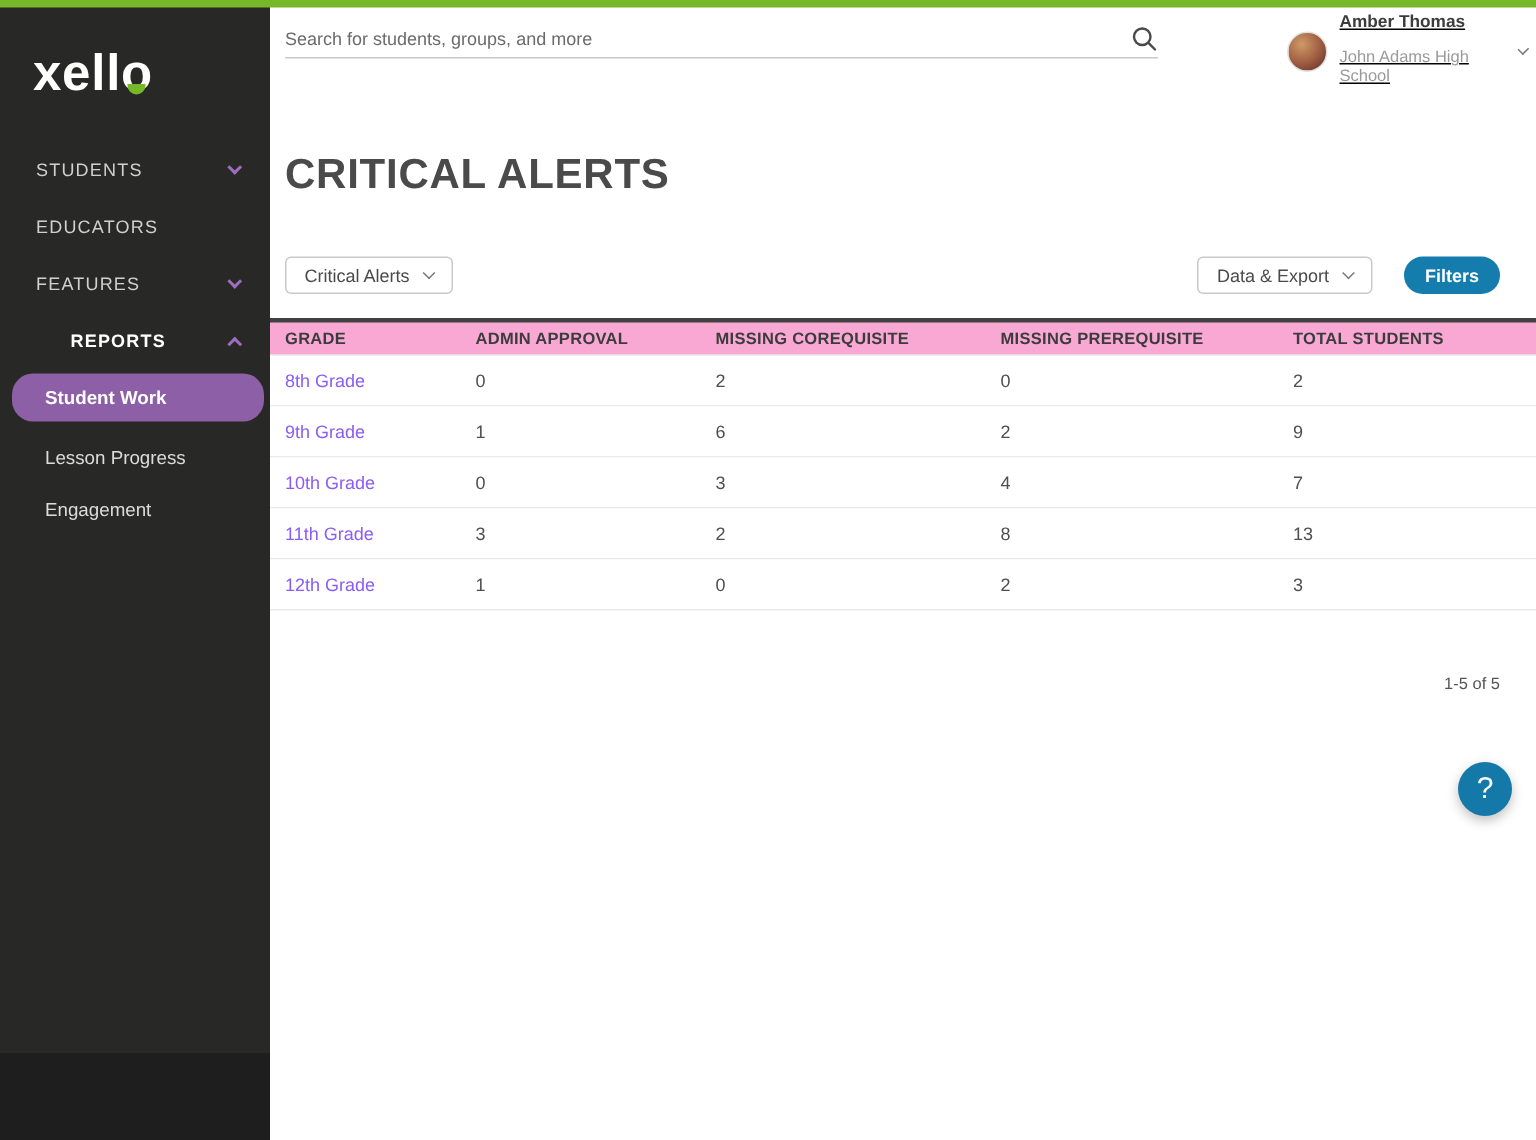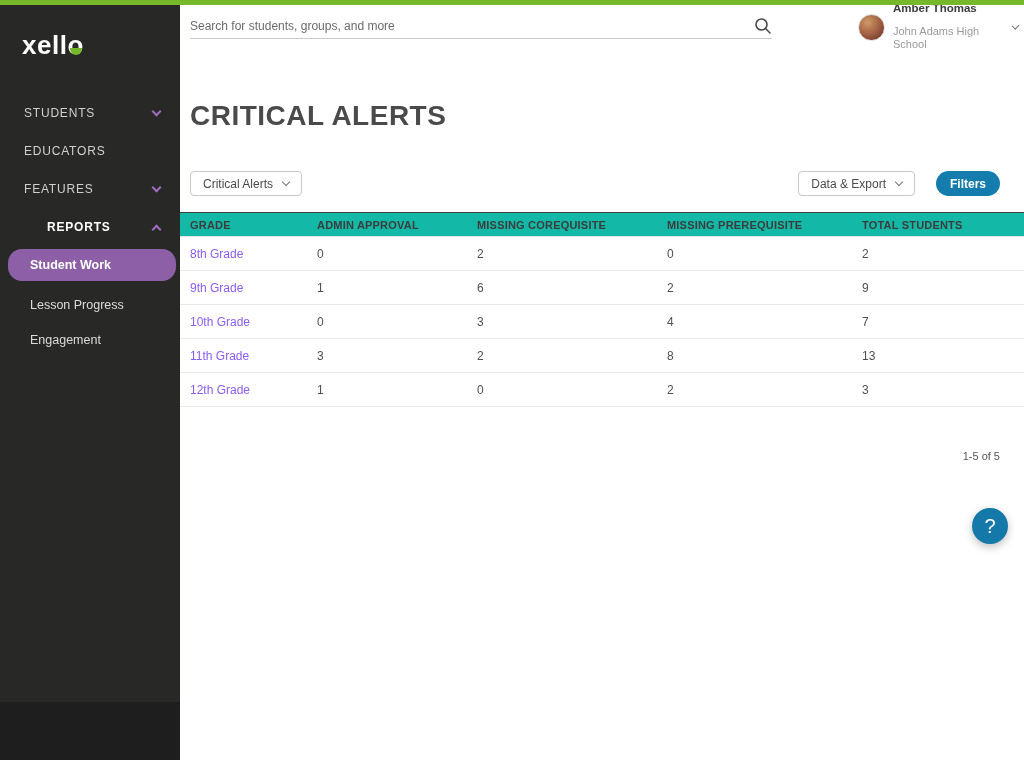--- a/index.html
+++ b/index.html
@@ -6,21 +6,21 @@
   html,body { width:1024px; height:760px; background:#fff; }
   body { font-family:"Liberation Sans", sans-serif; }
   .viewport { position:relative; width:1024px; height:760px; overflow:hidden; background:#fff; }
 
   
   .greenbar { position:absolute; top:0; left:0; width:1024px; height:5px; background:#76b82a; z-index:20; }
 
   
   .sidebar { position:absolute; top:0; left:0; width:180px; height:760px; background:#282827; z-index:5; }
   .sidebar-footer { position:absolute; bottom:0; left:0; width:180px; height:58px; background:#1e1e1e; }
-  .logo { position:absolute; top:30px; left:22px; color:#fff; font-size:26px; font-weight:700; letter-spacing:0.5px; cursor:pointer; }
+  .logo { position:absolute; top:30px; left:22px; color:#fff; font-size:34px; font-weight:700; letter-spacing:0.5px; cursor:pointer; }
   .logo-o { position:relative; display:inline-block; }
   .logo-o::after { content:""; position:absolute; left:50%; transform:translateX(-50%); bottom:6px; width:12px; height:7px; background:#76b82a; border-radius:0 0 12px 12px; }
 
   .sidebar-nav { position:absolute; top:94px; left:0; right:0; }
   .nav-item { height:38px; display:flex; align-items:center; justify-content:space-between; padding:0 20px 0 24px; color:#d0d0d0; font-size:12px; letter-spacing:0.8px; cursor:pointer; }
   .nav-item.active { color:#fff; font-weight:700;padding-left:47px; }
 
   .chev { display:inline-block; width:7px; height:7px; border-right:2px solid #a06cc0; border-bottom:2px solid #a06cc0; }
   .chev.down { transform:rotate(45deg); margin-top:-3px; }
   .chev.up { transform:rotate(-135deg); margin-top:4px; }
@@ -31,37 +31,37 @@
   .report-link.pill { height:32px; margin:0 4px 6px 8px; padding-left:22px; background:#8d5fa6; border-radius:14px; color:#fff; font-weight:700; }
 
   
   .main { position:absolute; top:5px; left:180px; width:844px; height:755px; background:#fff; }
 
   .search-wrap { position:absolute; top:8px; left:10px; width:582px; height:26px; border-bottom:1px solid #c9c9c9; display:flex; align-items:center; }
   .search-input { flex:1; border:none; outline:none; font-size:12px; color:#444; font-family:"Liberation Sans", sans-serif; background:transparent; }
   .search-input::placeholder { color:#6b6b6b; }
   .search-icon { width:18px; height:18px; cursor:pointer; flex:0 0 auto; }
 
-  .user-menu { position:absolute; top:5px; left:678px; width:160px; height:34px; display:flex; align-items:center; cursor:pointer; }
+  .user-menu { position:absolute; top:12px; left:678px; width:160px; height:34px; display:flex; align-items:center; cursor:pointer;text-decoration:underline; }
   .avatar { width:27px; height:27px; border-radius:50%; flex:0 0 auto; background:radial-gradient(circle at 35% 30%, #d09a66, #9c5a40 55%, #5f3028 95%); border:1px solid #e0e0e0; }
   .user-text { margin-left:8px; line-height:1.2; }
   .user-name { font-size:11.5px; font-weight:700; color:#3c3c3c; }
   .user-school { font-size:11px; color:#9a9a9a; margin-top:9px; }
   .user-chev { margin-left:10px; }
 
   .page-title { position:absolute; top:95px; left:10px; font-size:28px; font-weight:700; color:#4a4a4a; letter-spacing:0.5px; }
 
   .controls-left { position:absolute; top:166px; left:10px; display:flex; }
   .controls-right { position:absolute; top:166px; right:24px; display:flex; gap:21px; align-items:center;margin-left:23px; }
   .select-btn { height:25px; background:#fff; border:1px solid #c9c9c9; border-radius:4px; display:flex; align-items:center; gap:10px; padding:0 12px; font-size:12px; color:#4a4a4a; cursor:pointer; font-family:"Liberation Sans", sans-serif; }
   .filters-btn { height:25px; padding:0 14px; border:none; border-radius:13px; background:#147dad; color:#fff; font-size:12px; font-weight:700; cursor:pointer; font-family:"Liberation Sans", sans-serif;text-align:right; }
 
   .table { position:absolute; top:207px; left:0; right:0; }
   .trow { display:grid; grid-template-columns:127px 160px 190px 195px 1fr; align-items:center; padding-left:10px; }
-  .thead { height:25px; background:#14b8a6; border-top:1px solid #404040; border-bottom:1px solid #e0e0e0; }
+  .thead { height:25px; background:#f9a8d4; border-top:3px solid #404040; border-bottom:1px solid #e0e0e0; }
   .th { font-size:11px; font-weight:700; color:#3c3c3c; letter-spacing:0.2px; }
   .tbody-row { height:34px; border-bottom:1px solid #e9e9e9; background:#fff; }
   .cell { font-size:12px; color:#4f4f4f; }
   .grade-link { font-size:12px; color:#8b5cf6; text-decoration:none; cursor:pointer; }
 
   .pagination { position:absolute; top:445px; right:24px; font-size:11px; color:#555; }
 
   .help-btn { position:absolute; top:503px; left:792px; width:36px; height:36px; border-radius:50%; border:none; background:#1478a8; color:#fff; font-size:20px; font-weight:400; cursor:pointer; box-shadow:0 3px 8px rgba(0,0,0,0.25); display:flex; align-items:center; justify-content:center; font-family:"Liberation Sans", sans-serif; }
 </style>
 </head>

